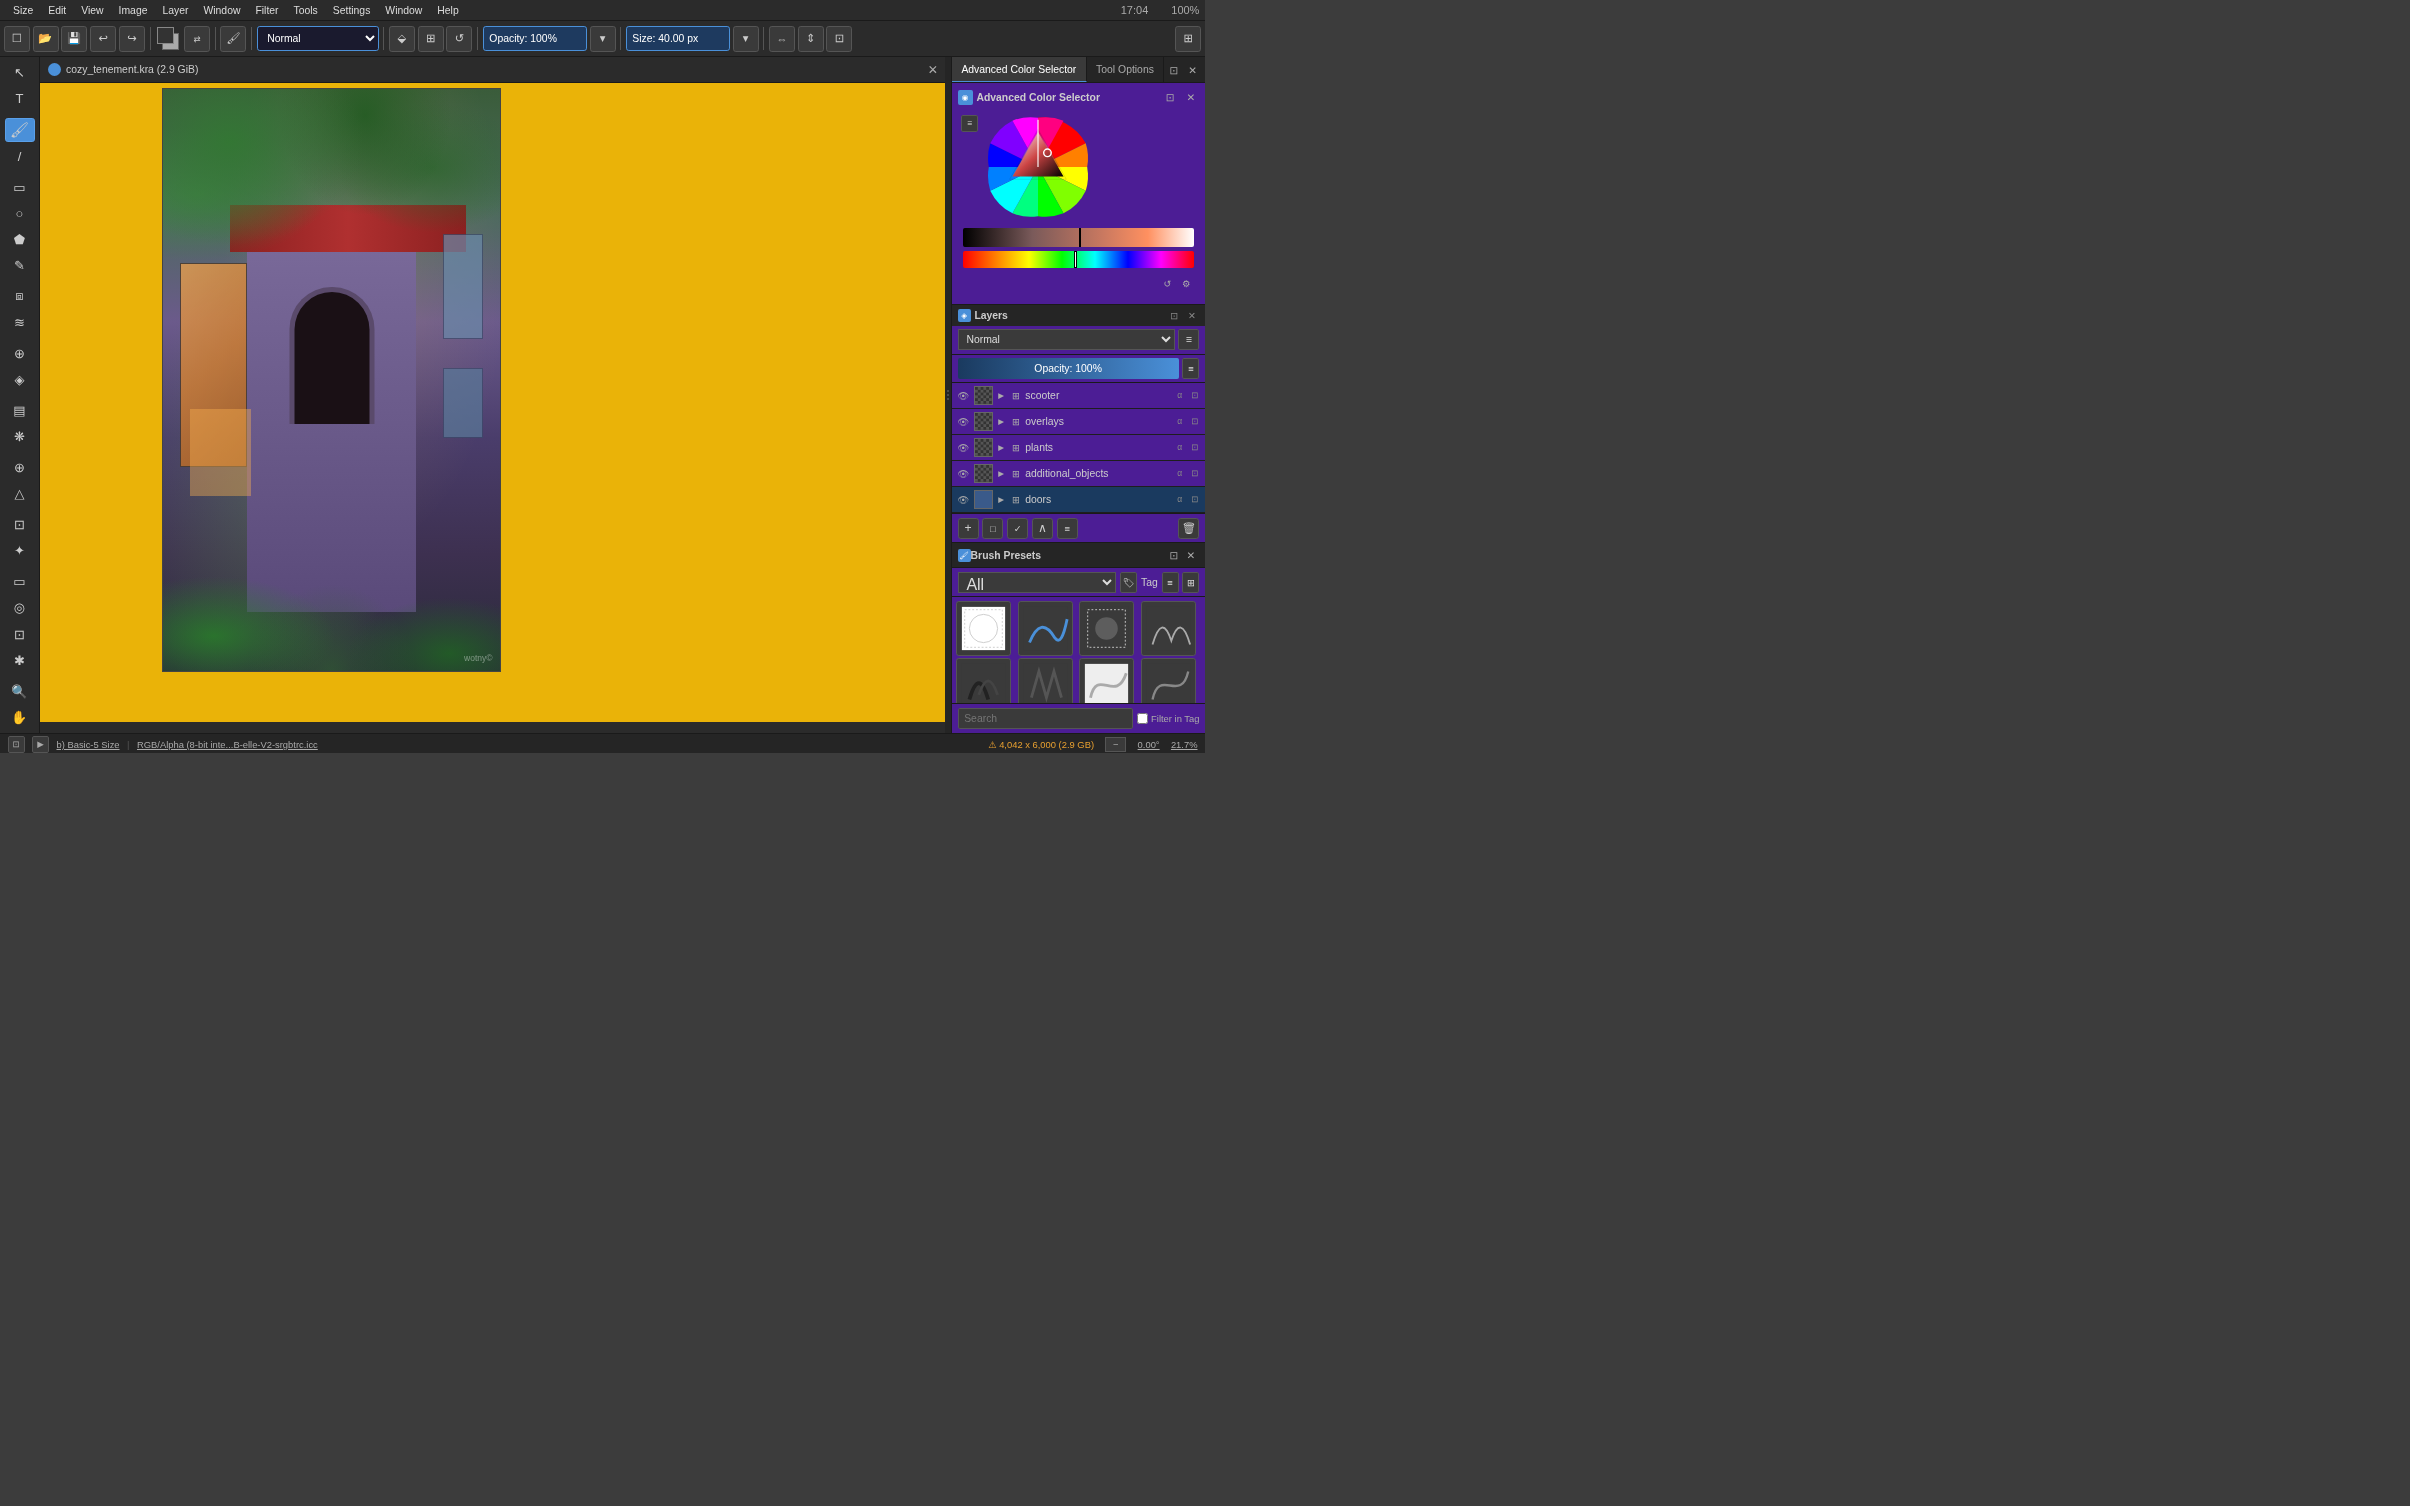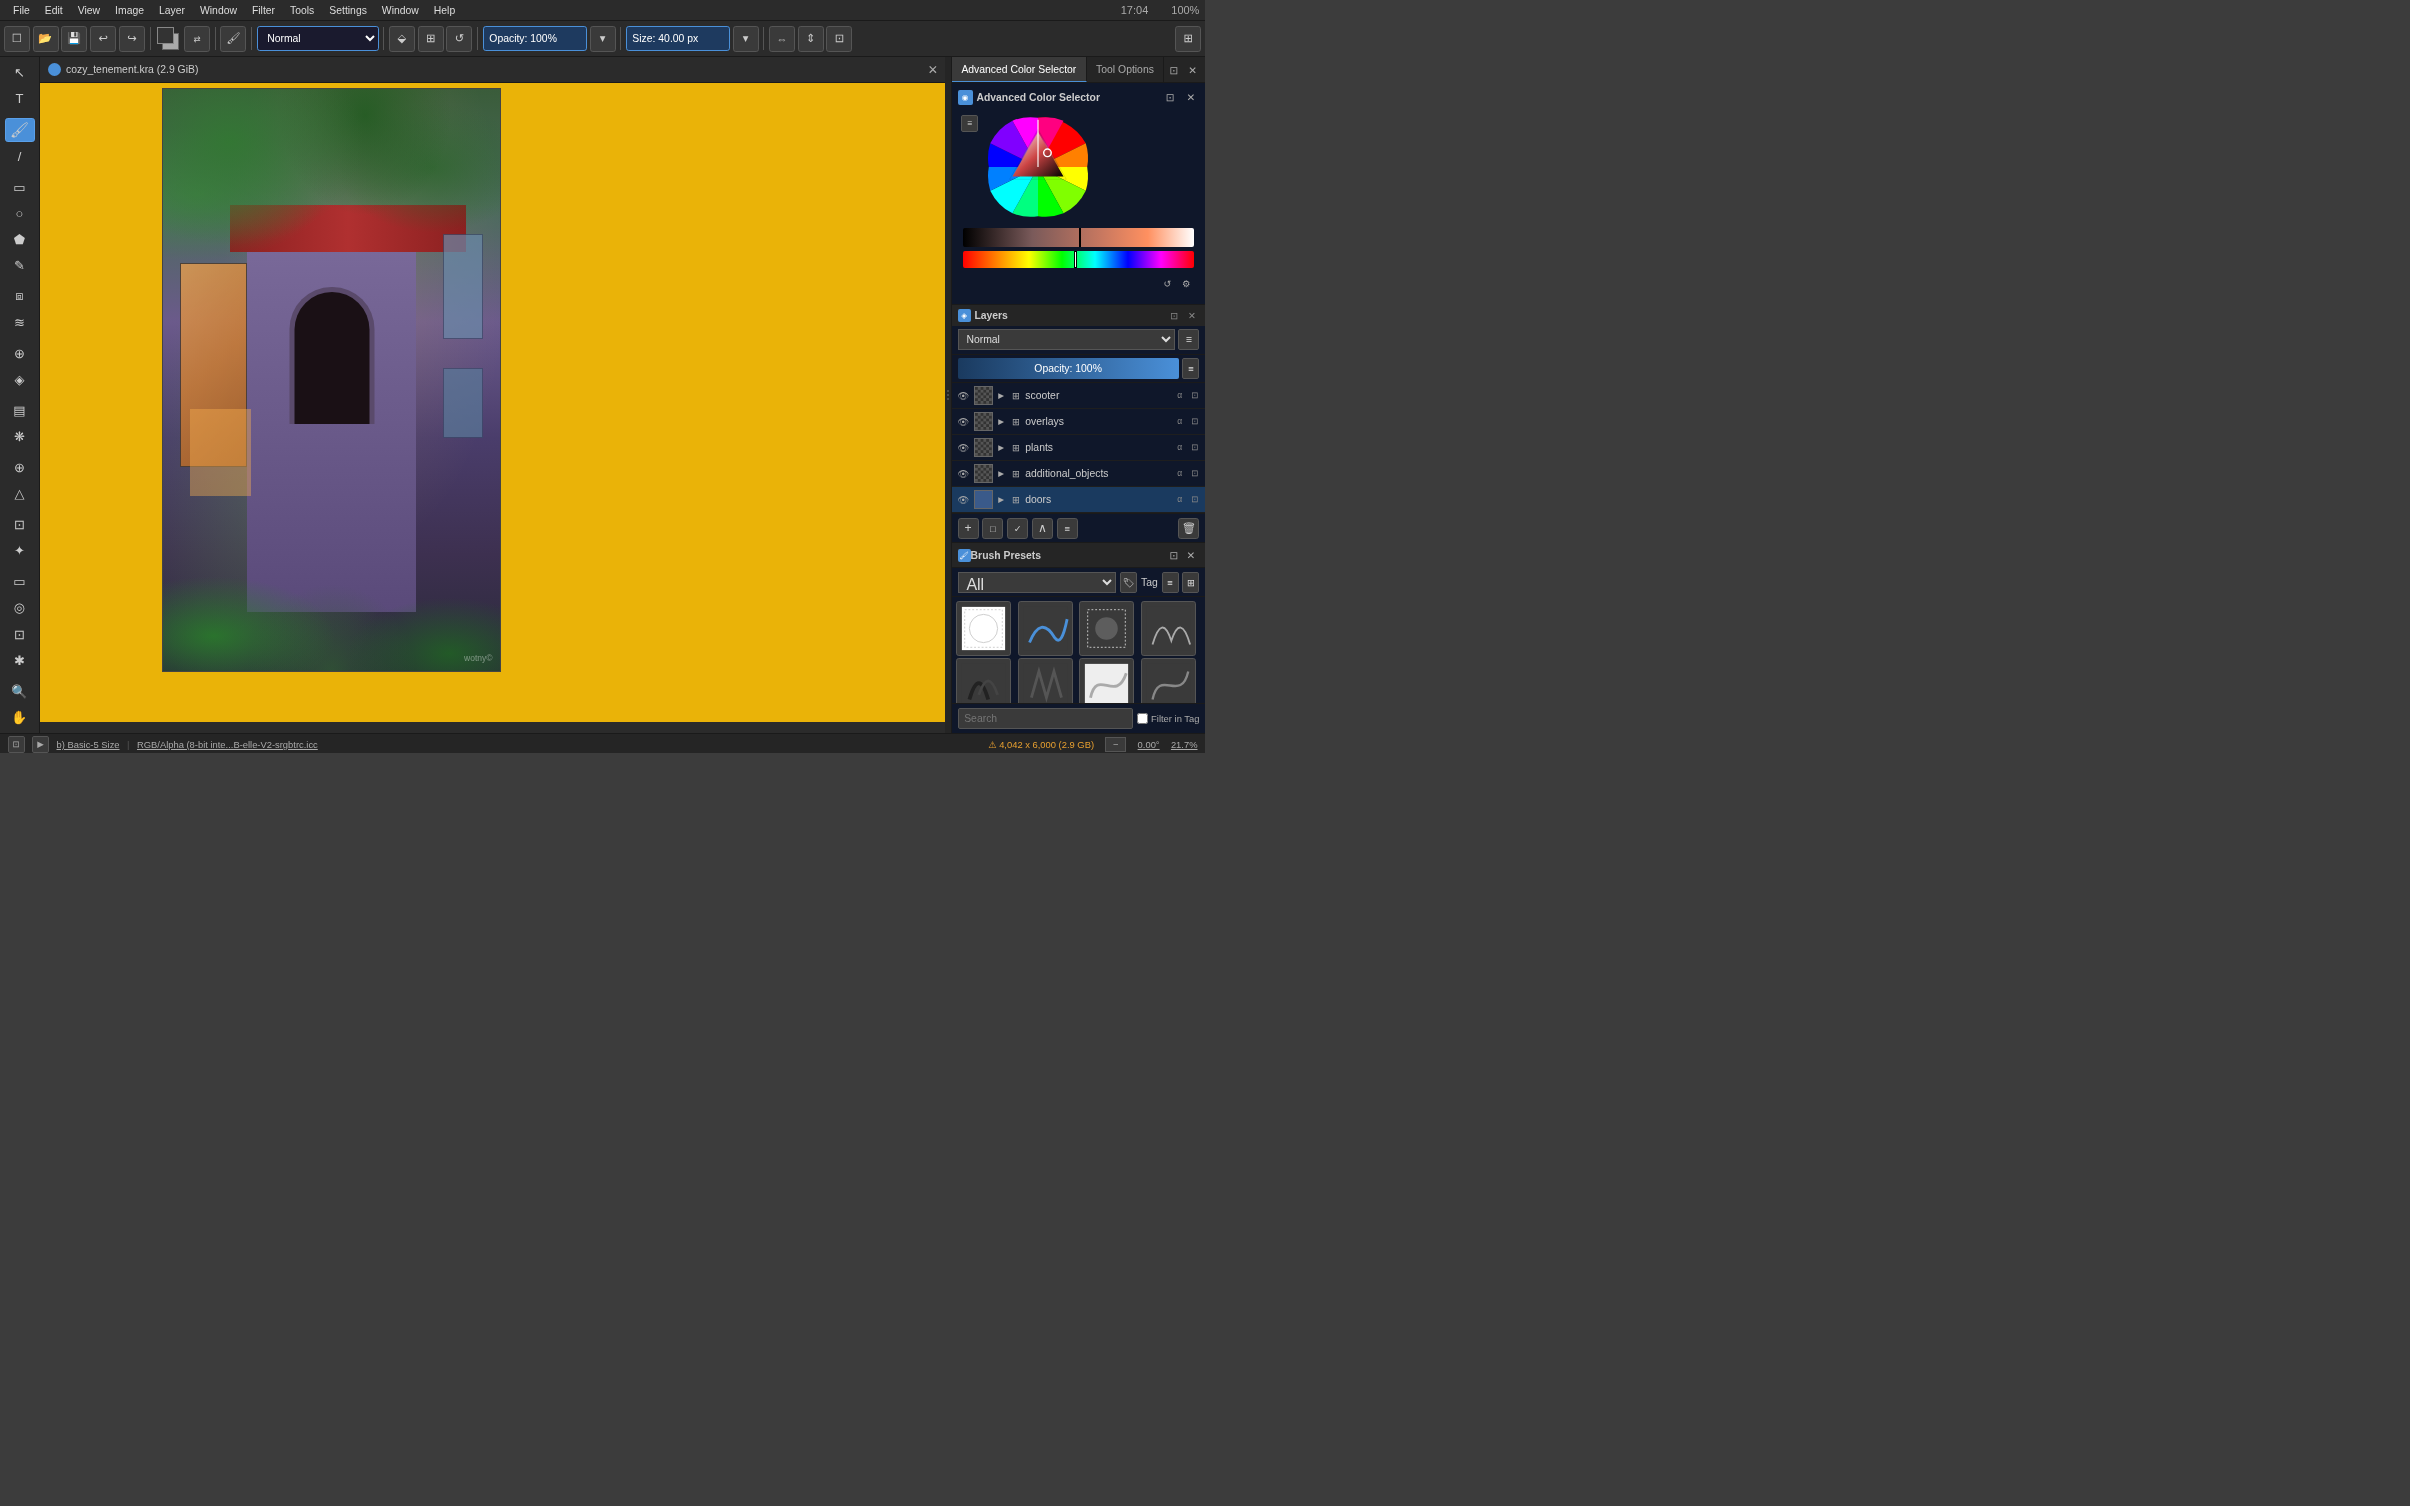--- a/index.html
+++ b/index.html
@@ -281,21 +281,21 @@
       bottom: 0;
       left: 0;
       right: 0;
       height: 11.3px;
       background: #2b2b2b;
     }
 
     
     #right-panel {
       width: 254px;
-      background: #0f172a;
+      background: #4c1d95;
       border-left: 0.9px solid #1a1a1a;
       display: flex;
       flex-direction: column;
       overflow: hidden;
       justify-content: flex-end;
     }
 
     
     .panel-tabs {
       display: flex;
@@ -654,21 +654,21 @@
       justify-content: center;
       font-size: 9.4px;
       color: #888;
       cursor: pointer;
     }
   </style>
 </head>
 <body>
 
 <div id="menubar">
-  <span class="menu-item">File</span>
+  <span class="menu-item">Size</span>
   <span class="menu-item">Edit</span>
   <span class="menu-item">View</span>
   <span class="menu-item">Image</span>
   <span class="menu-item">Layer</span>
   <span class="menu-item">Window</span>
   <span class="menu-item">Filter</span>
   <span class="menu-item">Tools</span>
   <span class="menu-item">Settings</span>
   <span class="menu-item">Window</span>
   <span class="menu-item">Help</span>

